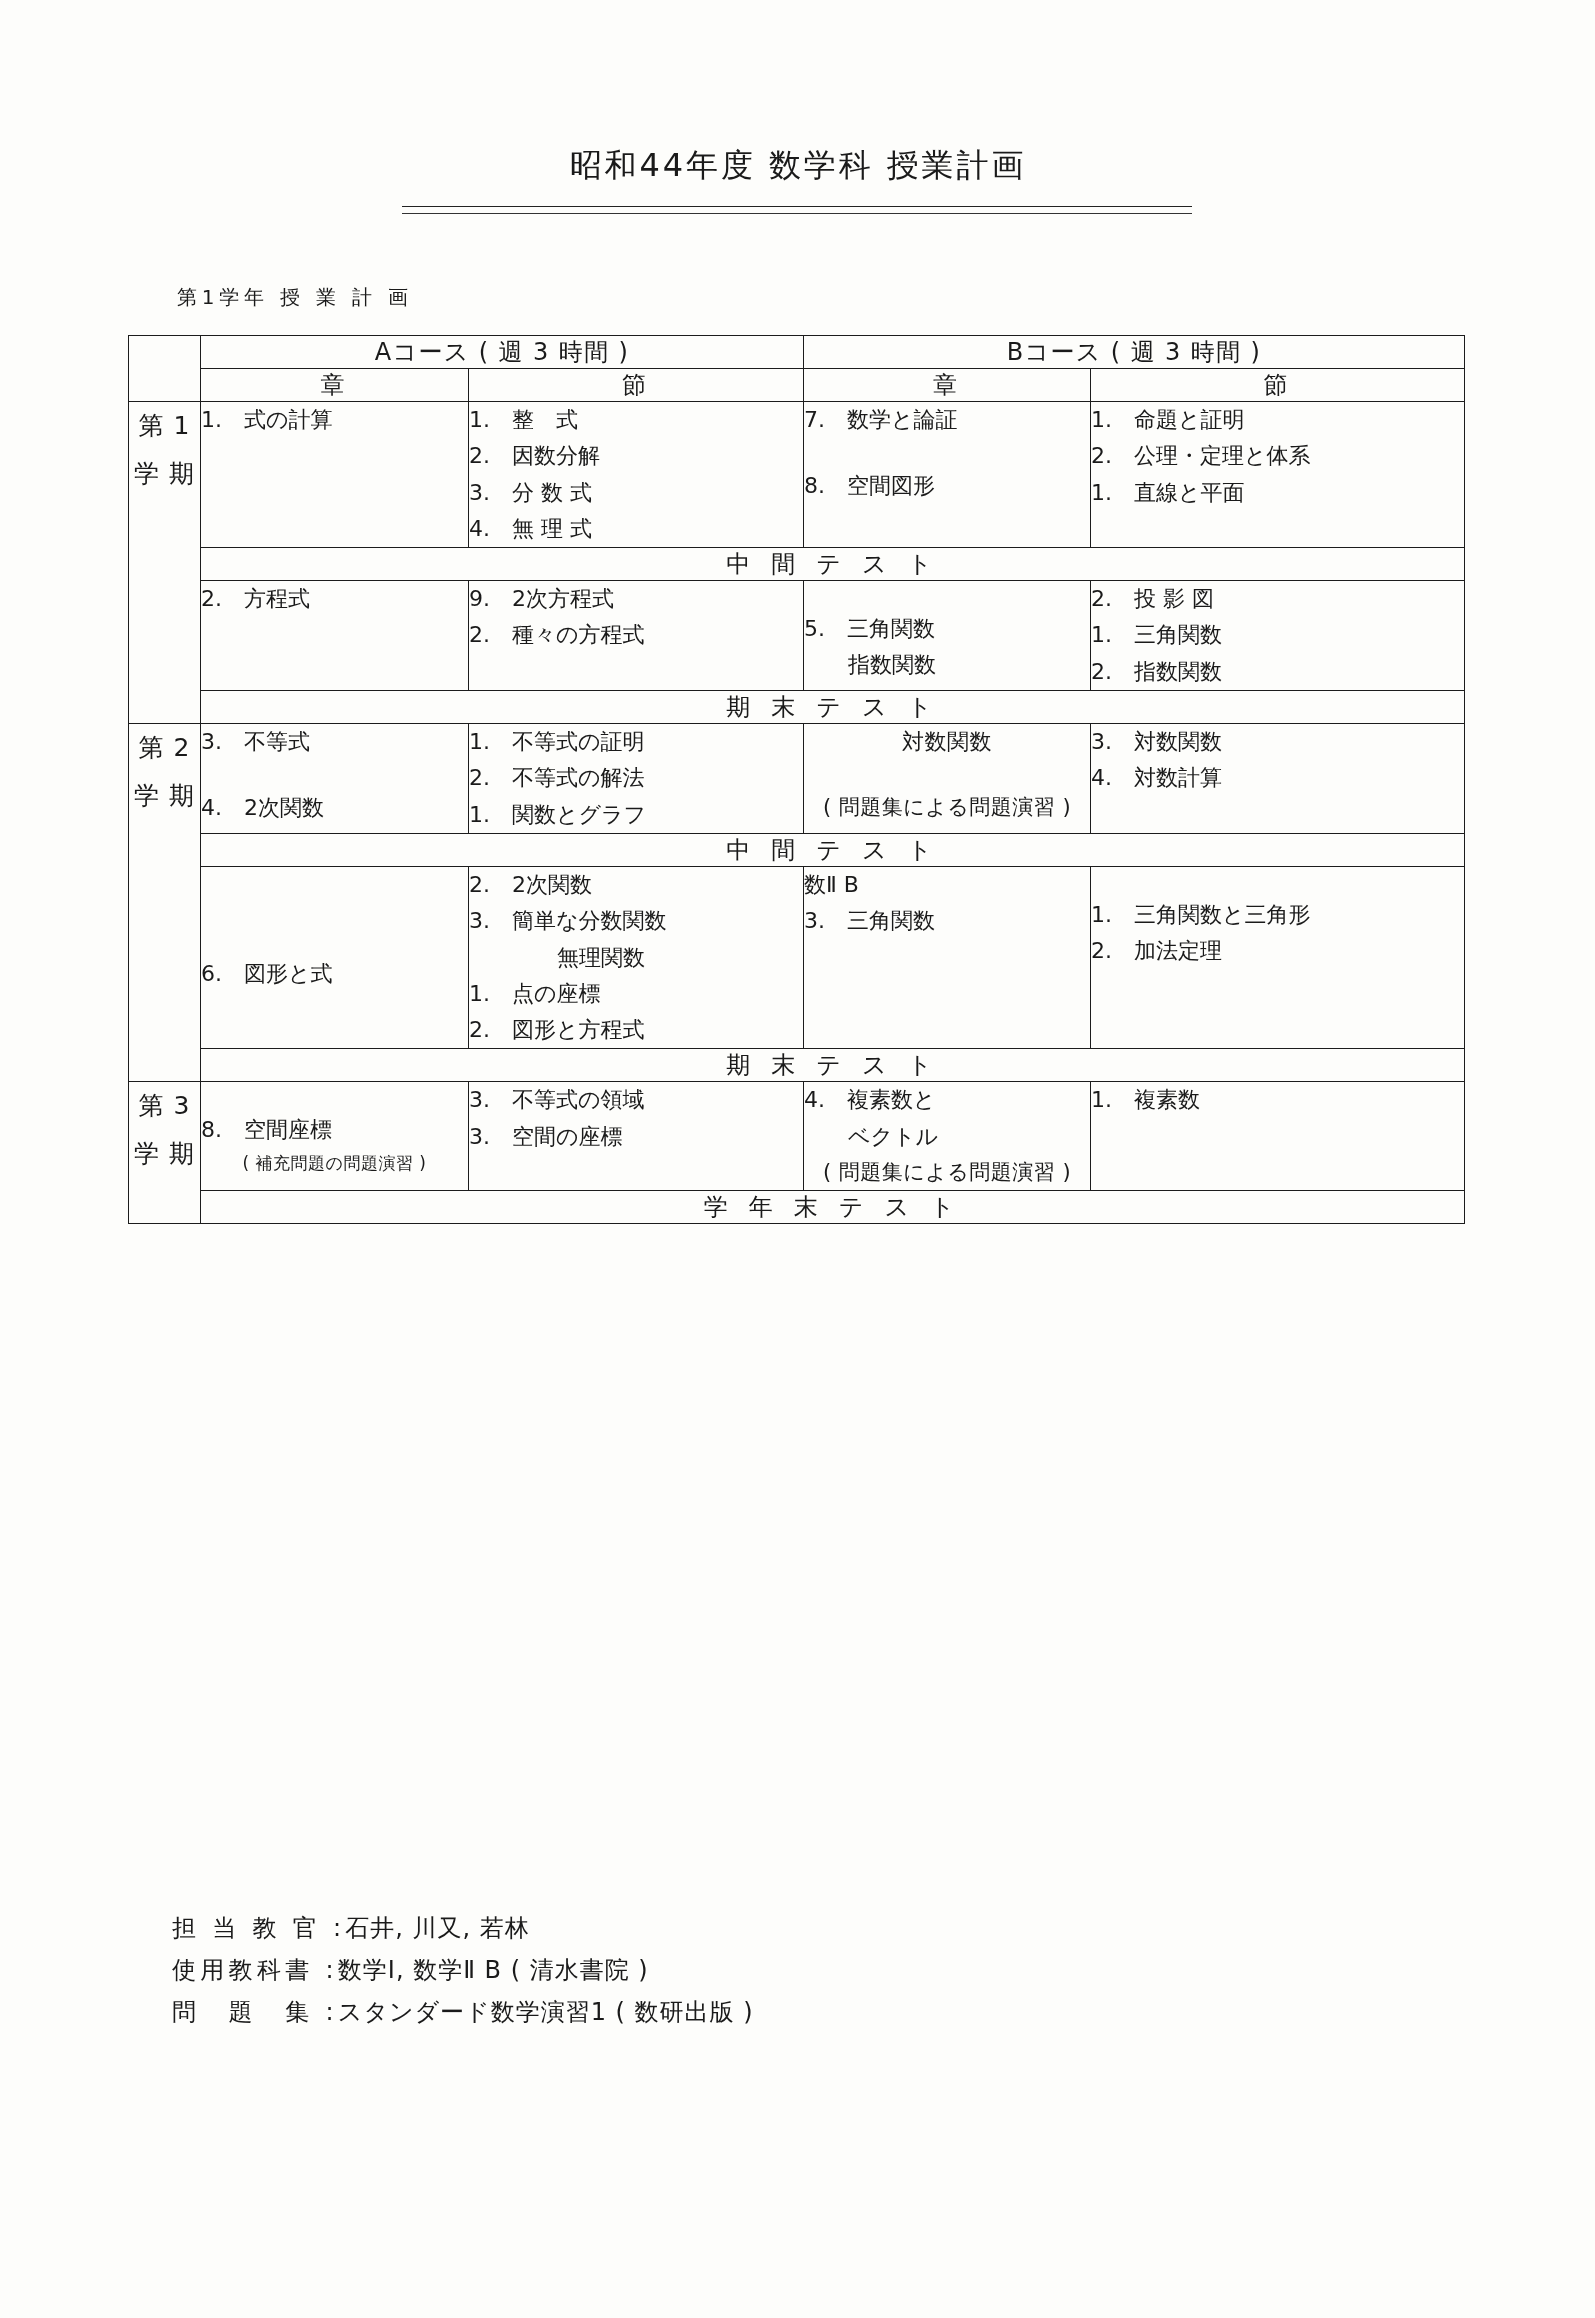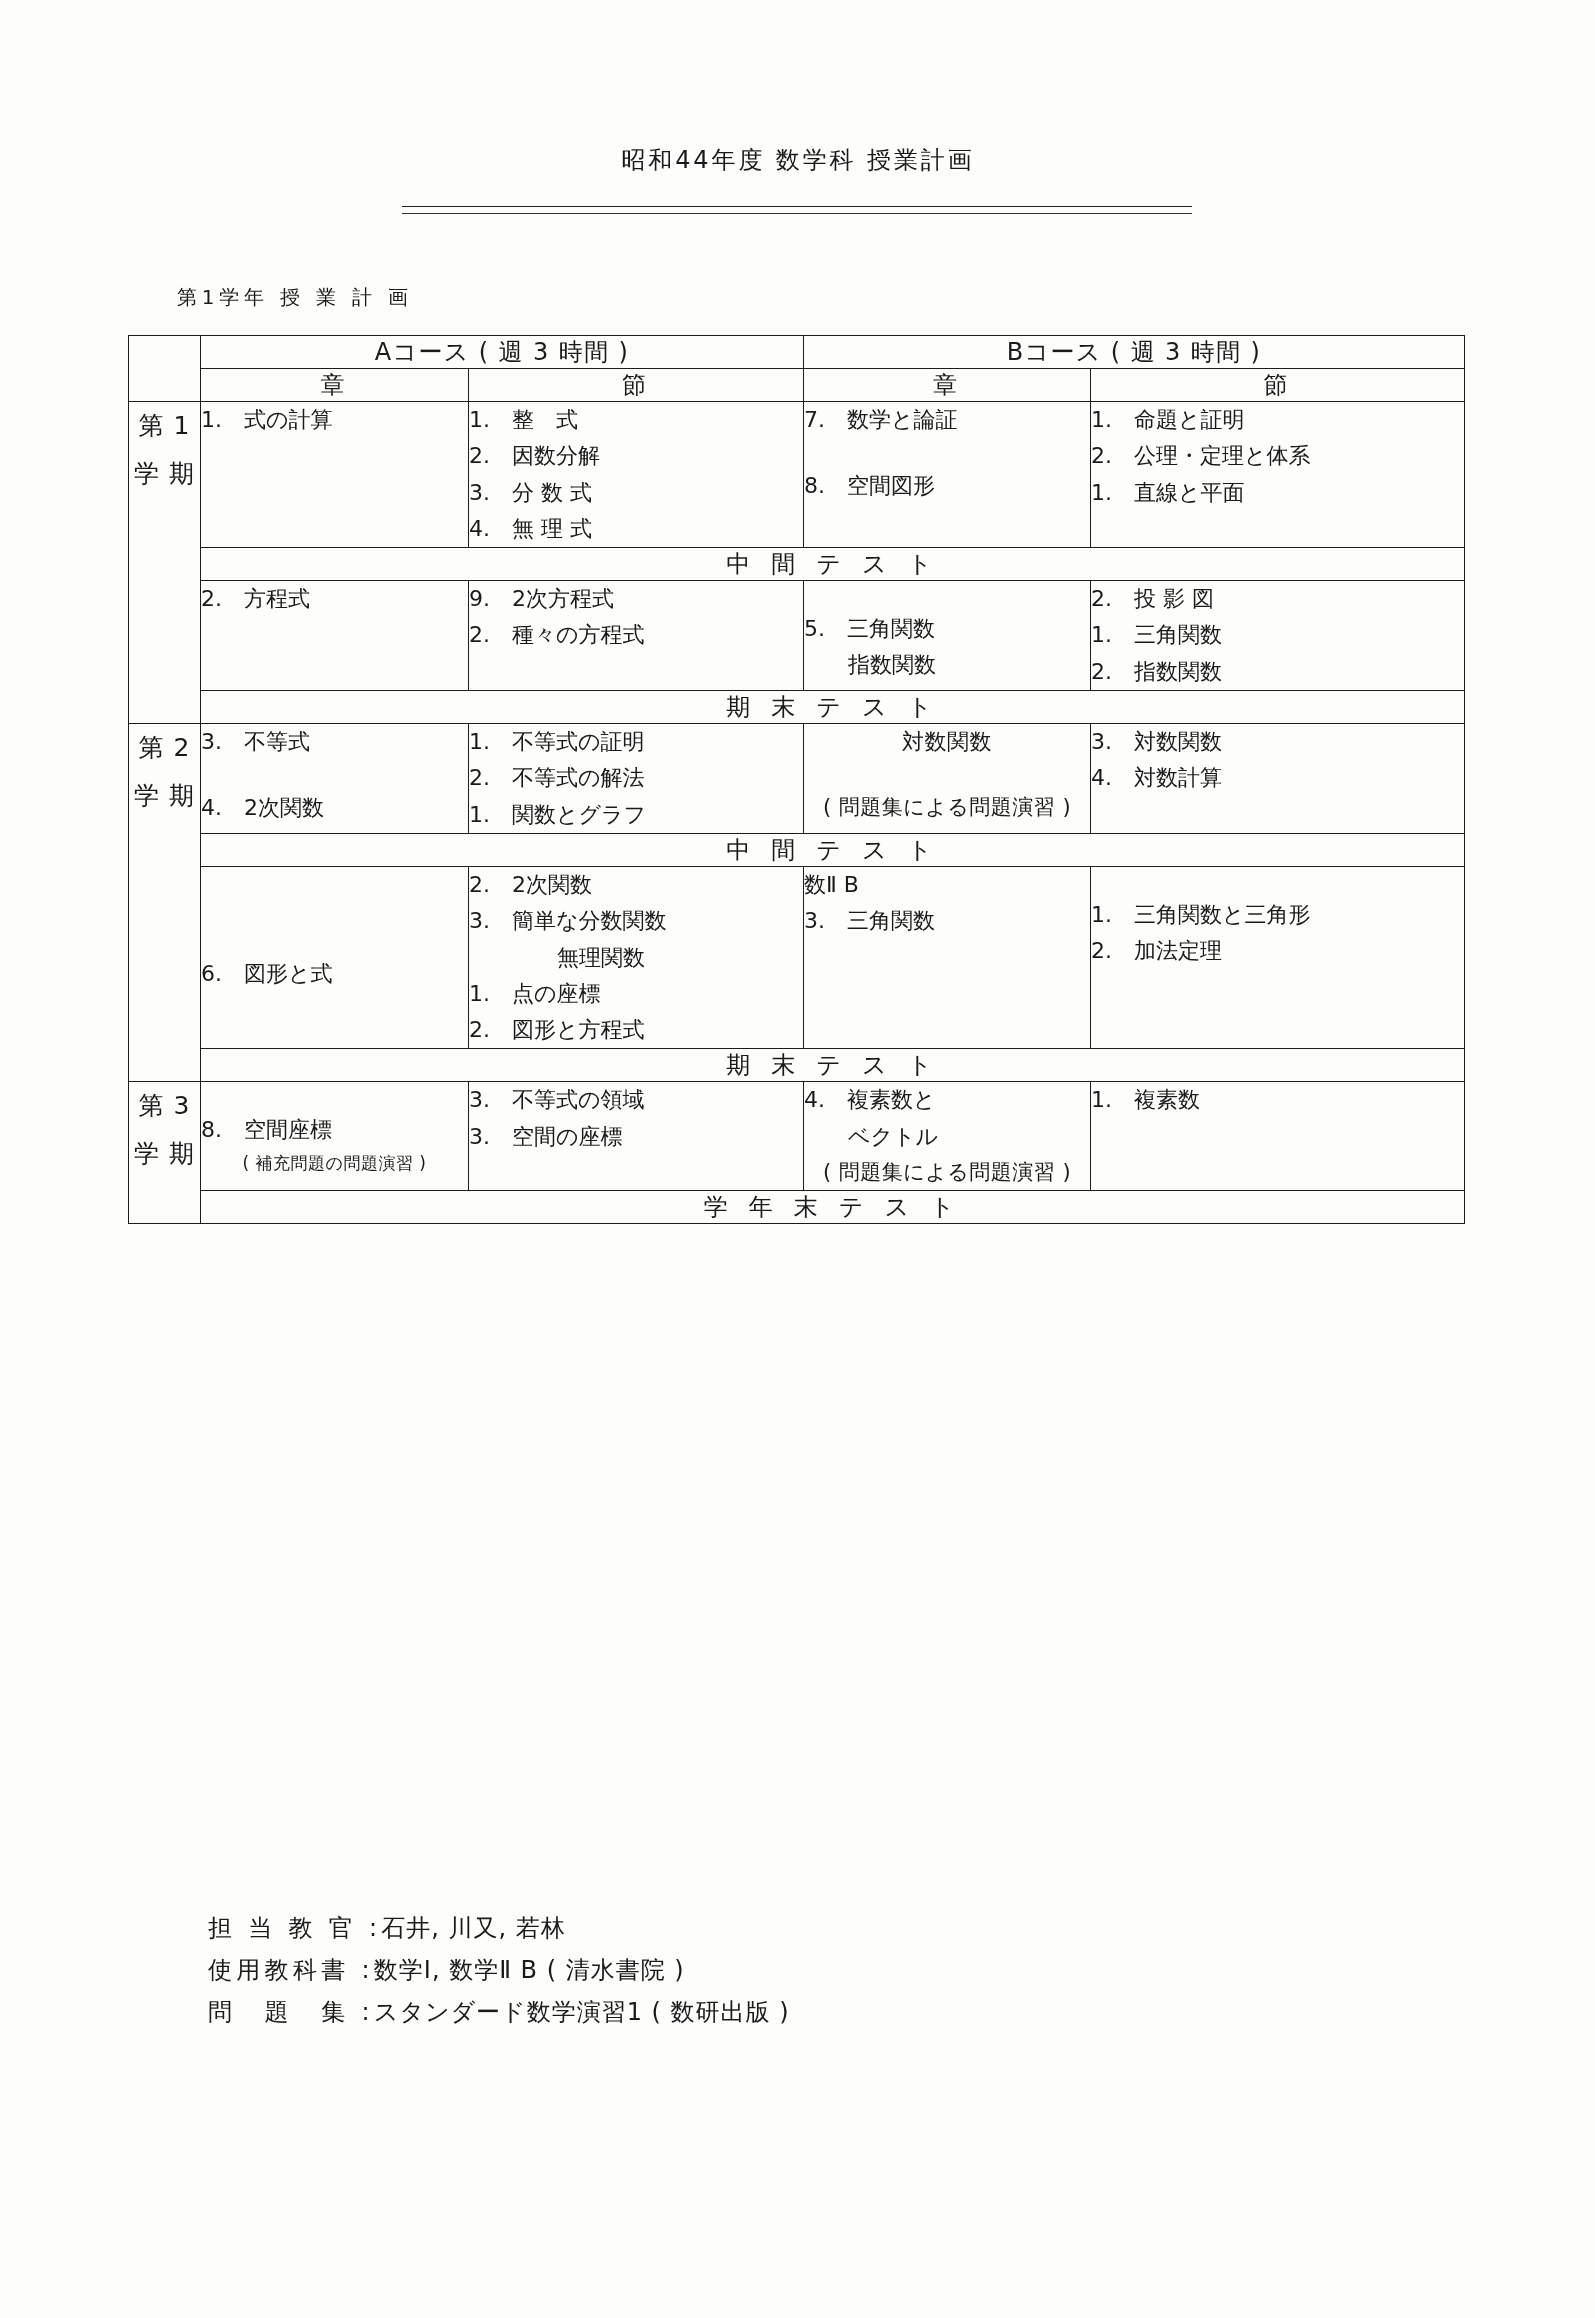--- a/index.html
+++ b/index.html
@@ -21,21 +21,21 @@
     width: 1596px;
     height: 2319px;
     background: #fdfdfb;
   }
   
   .doc-title {
     position: absolute;
     left: 0; right: 0;
     top: 144px;
     text-align: center;
-    font-size: 24px;
+    font-size: 32px;
     letter-spacing: 2.9px;
     font-family: "DejaVu Sans", sans-serif;
     font-weight: 500;
   }
   .title-rule {
     position: absolute;
     left: 402px;
     width: 790px;
     top: 206px;
     height: 0;
@@ -120,21 +120,21 @@
 
   
   .notes {
     position: absolute;
     left: 172px;
     top: 1907px;
     font-size: 24px;
     line-height: 1.75;
   }
   .notes .nline { display: block; white-space: nowrap; letter-spacing: 1px; }
-  .notes .lbl { letter-spacing: 4.3px; margin-left: 36px; }
+  .notes .lbl { letter-spacing: 4.3px; }
 </style>
 </head>
 <body>
 
 <div class="page">
 
   <div class="doc-title">昭和44年度 数学科 授業計画</div>
   <div class="title-rule"></div>
   <div class="title-rule second"></div>
 

